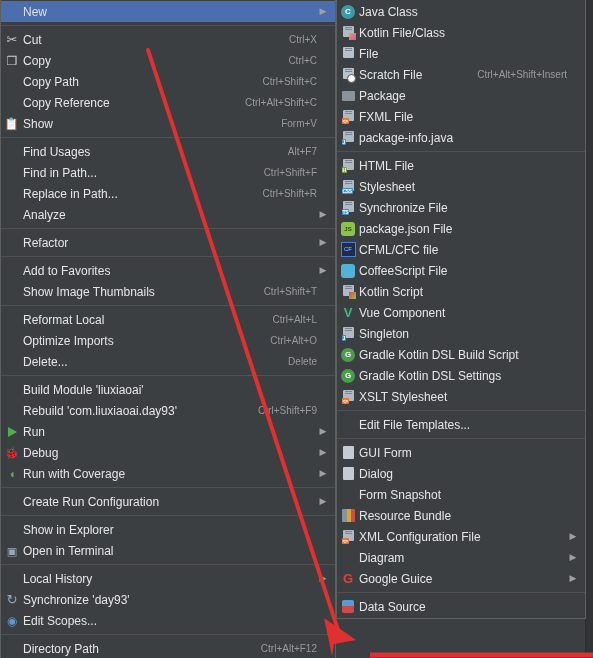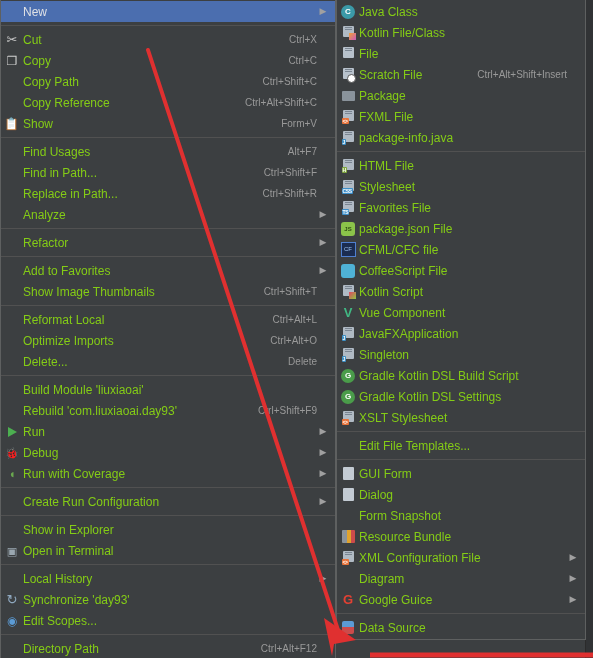--- a/index.html
+++ b/index.html
@@ -39,21 +39,21 @@
   }
   .row.sel{background:#4b6eaf;}
   .row.sel .label{color:#dfe1e5;}
   .icon{
     width:22px;min-width:22px;height:16px;
     display:flex;align-items:center;justify-content:center;
     position:relative;
   }
   .label{
     flex:1;
-    color:#84cc16;
+    color:#e5e5e5;
     font-size:12px;
     line-height:14px;
     overflow:hidden;
     text-overflow:clip;
   }
   .accel{
     color:#999999;
     font-size:10px;
     margin-left:14px;
   }
@@ -367,21 +367,21 @@
         <span class="arrow"></span>
       </div>
       <div class="row">
         <span class="icon">
           <span style="position: relative; width: 13px; height: 14px; display: block;">
             <span style="position: absolute; left: 1px; top: 0px; width: 11px; height: 11px; background: rgb(176, 186, 196); border-radius: 1px;"></span>
             <span style="position: absolute; left: 3px; top: 1px; width: 7px; height: 1px; background: rgb(122, 133, 145); box-shadow: rgb(122, 133, 145) 0px 2px 0px;"></span>
             <span class="badge" style="background: rgb(62, 143, 201); left: 0px; bottom: 0px;">TS</span>
           </span>
         </span>
-        <span class="label">Favorites File</span>
+        <span class="label">Synchronize File</span>
         <span class="arrow"></span>
       </div>
       <div class="row">
         <span class="icon">
           <span class="circ" style="background: rgb(139, 195, 74); color: rgb(45, 74, 18); border-radius: 3px; font-size: 6px;">JS</span>
         </span>
         <span class="label">package.json File</span>
         <span class="arrow"></span>
       </div>
       <div class="row">
@@ -407,31 +407,20 @@
           </span>
         </span>
         <span class="label">Kotlin Script</span>
         <span class="arrow"></span>
       </div>
       <div class="row">
         <span class="icon">
           <span style="color: rgb(65, 184, 131); font-size: 13px; line-height: 14px; font-weight: bold;">V</span>
         </span>
         <span class="label">Vue Component</span>
-        <span class="arrow"></span>
-      </div>
-      <div class="row">
-        <span class="icon">
-          <span style="position: relative; width: 13px; height: 14px; display: block;">
-            <span style="position: absolute; left: 1px; top: 0px; width: 11px; height: 11px; background: rgb(176, 186, 196); border-radius: 1px;"></span>
-            <span style="position: absolute; left: 3px; top: 1px; width: 7px; height: 1px; background: rgb(122, 133, 145); box-shadow: rgb(122, 133, 145) 0px 2px 0px;"></span>
-            <span class="badge" style="background: rgb(61, 143, 196); left: 0px; bottom: 0px;">J</span>
-          </span>
-        </span>
-        <span class="label">JavaFXApplication</span>
         <span class="arrow"></span>
       </div>
       <div class="row">
         <span class="icon">
           <span style="position: relative; width: 13px; height: 14px; display: block;">
             <span style="position: absolute; left: 1px; top: 0px; width: 11px; height: 11px; background: rgb(176, 186, 196); border-radius: 1px;"></span>
             <span style="position: absolute; left: 3px; top: 1px; width: 7px; height: 1px; background: rgb(122, 133, 145); box-shadow: rgb(122, 133, 145) 0px 2px 0px;"></span>
             <span class="badge" style="background: rgb(61, 143, 196); left: 0px; bottom: 0px;">J</span>
           </span>
         </span>

